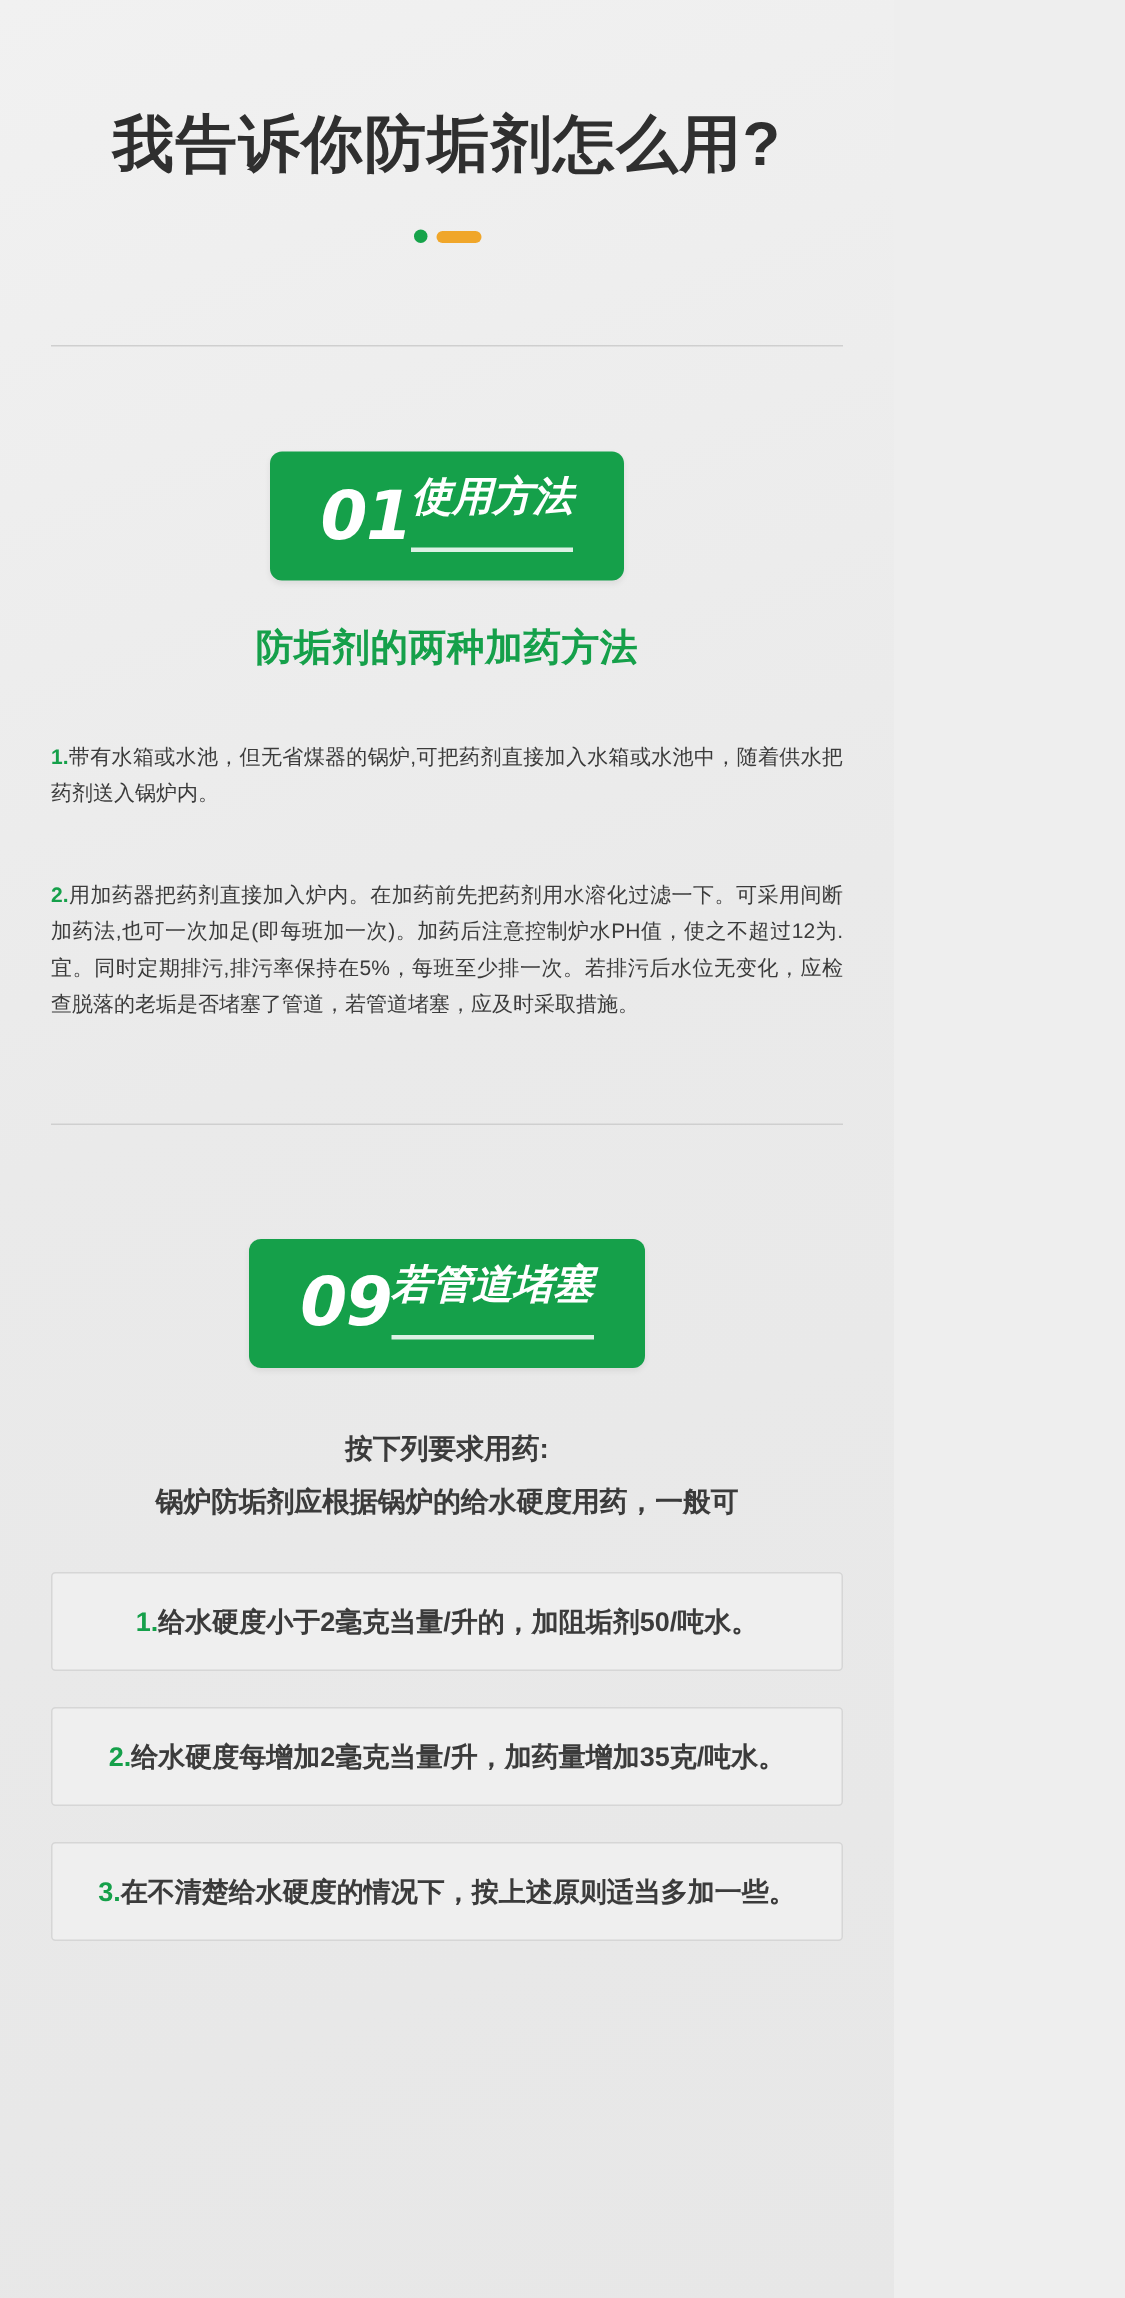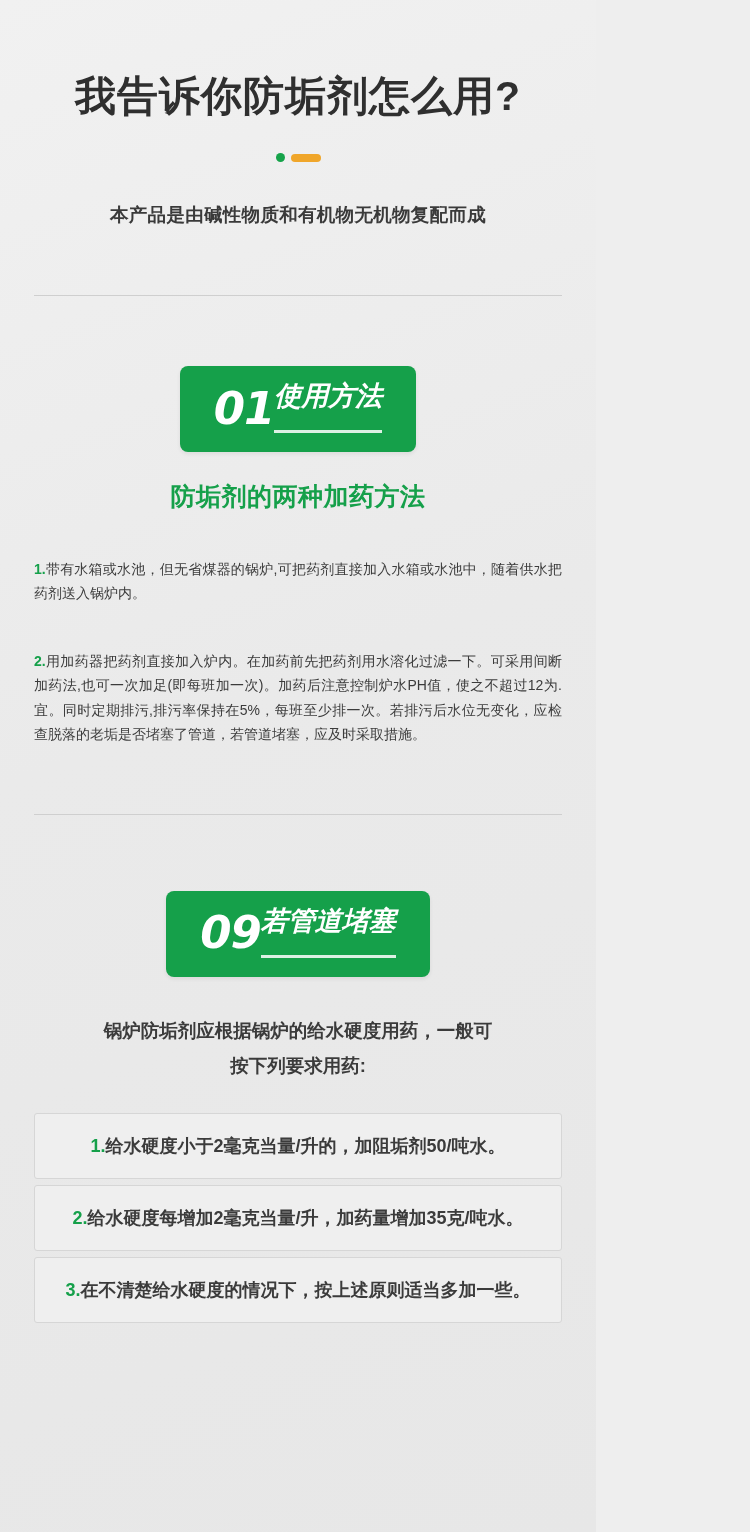--- a/index.html
+++ b/index.html
@@ -135,21 +135,21 @@
     color: #3b3b3b;
   }
   .callouts {
     margin-top: 30px;
   }
   .callout {
     border: 1px solid #d6d6d6;
     background: #efefef;
     border-radius: 3px;
     padding: 20px 27px;
-    margin-bottom: 6px;
+    margin-bottom: 24px;
     text-align: center;
     font-size: 18px;
     font-weight: bold;
     color: #3b3b3b;
   }
   .callout .idx {
     color: #15a04a;
     font-weight: bold;
   }
   .tail-space { height: 70px; }
@@ -160,21 +160,20 @@
 <div class="page">
   <div class="inner">
 
     <h1 class="hero-title">我告诉你防垢剂怎么用?</h1>
 
     <div class="dash-row">
       <span class="dash-dot"></span>
       <span class="dash-bar"></span>
     </div>
 
-    <p class="hero-sub">本产品是由碱性物质和有机物无机物复配而成</p>
 
     <div class="divider"></div>
 
     <div style="height:70px"></div>
     <div class="badge-wrap">
       <div class="badge">
         <span class="badge-num">01</span>
         <span class="badge-text">使用方法</span>
       </div>
     </div>
@@ -193,22 +192,22 @@
 
     <div style="height:76px"></div>
     <div class="badge-wrap">
       <div class="badge">
         <span class="badge-num">09</span>
         <span class="badge-text">若管道堵塞</span>
       </div>
     </div>
 
     <div class="lead">
+      <div>按下列要求用药:</div>
       <div>锅炉防垢剂应根据锅炉的给水硬度用药，一般可</div>
-      <div>按下列要求用药:</div>
     </div>
 
     <div class="callouts">
       <div class="callout">
         <span class="idx">1.</span><span>给水硬度小于2毫克当量/升的，加阻垢剂50/吨水。</span>
       </div>
       <div class="callout">
         <span class="idx">2.</span><span>给水硬度每增加2毫克当量/升，加药量增加35克/吨水。</span>
       </div>
       <div class="callout">

